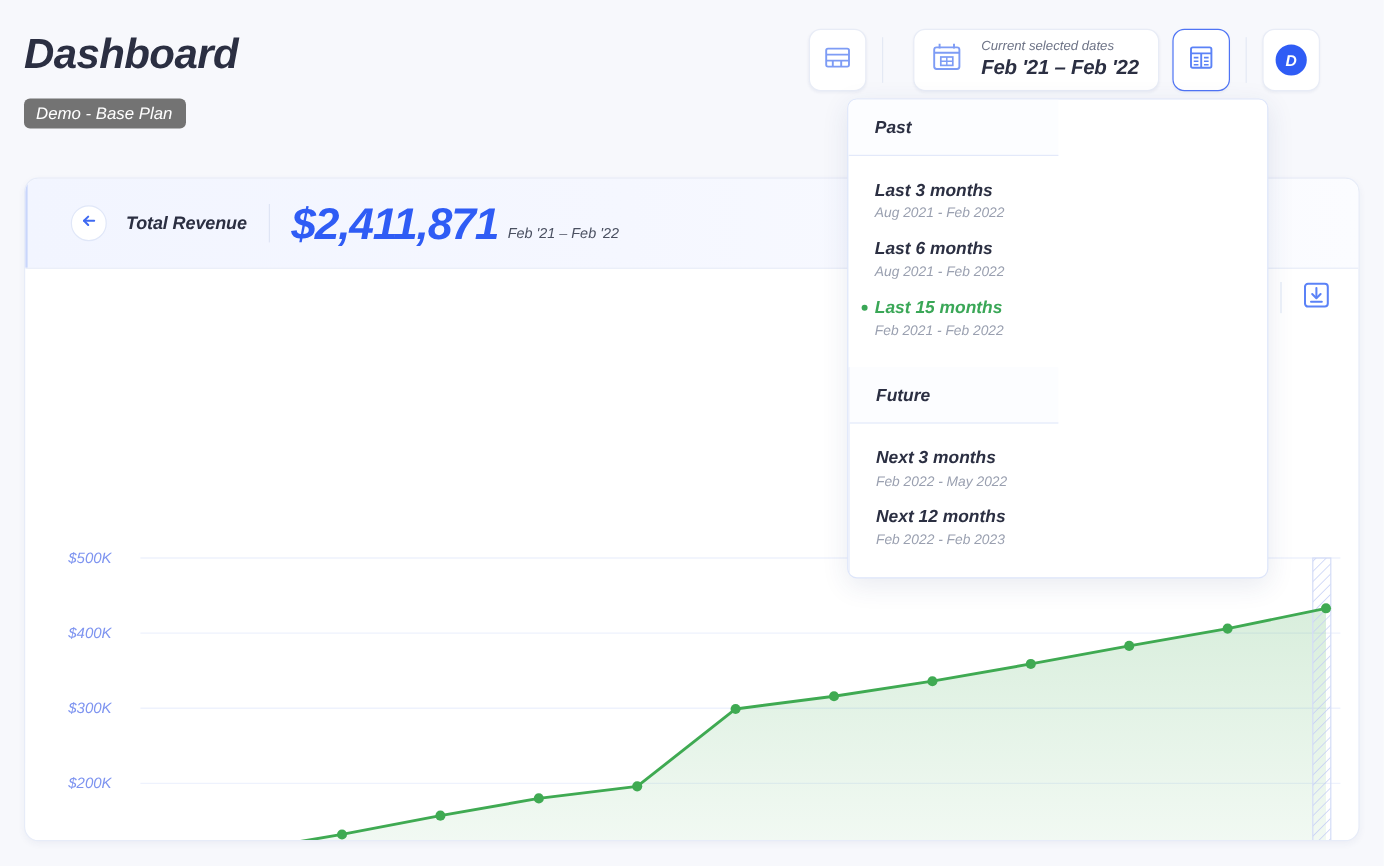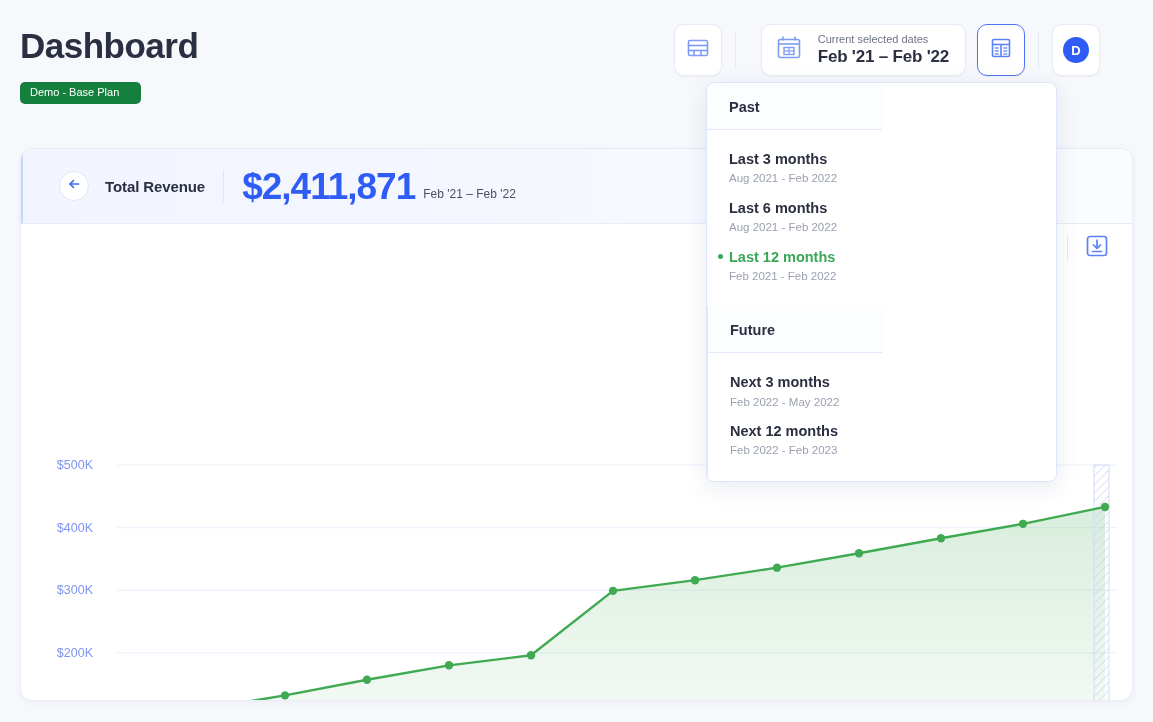--- a/index.html
+++ b/index.html
@@ -2,32 +2,32 @@
 <html><head>
 <meta charset="utf-8">
 <style>
   * { box-sizing: border-box; margin: 0; padding: 0; }
   html, body {
     width: 1153px; height: 722px;
     background: #f7f8fc;
     font-family: "Liberation Sans", sans-serif;
     overflow: hidden;
   }
-  .page { position: relative; width: 1120px; height: 722px; }
+  .page { position: relative; width: 1120px; height: 722px; font-style: italic; }
 
   
   .page-title {
     position: absolute; left: 20px; top: 26px;
     font-size: 35px; font-weight: bold; color: #2b2f42;
     letter-spacing: -0.5px;
   }
   .plan-badge {
     position: absolute; left: 20px; top: 82px;
-    background: #15803d; color: #ffffff;
-    font-size: 11px; padding: 5px 22px 6px 10px;
+    background: #737373; color: #ffffff;
+    font-size: 14px; padding: 5px 11px 6px 10px;
     border-radius: 5px; line-height: 1;
   }
 
   
   .toolbar {
     position: absolute; right: 20px; top: 24px;
     display: flex; align-items: center; gap: 0;
   }
   .tb-btn {
     width: 48px; height: 52px;
@@ -219,21 +219,21 @@
       <div class="dd-body">
         <div class="dd-item">
           <div class="t">Last 3 months</div>
           <div class="s">Aug 2021 - Feb 2022</div>
         </div>
         <div class="dd-item">
           <div class="t">Last 6 months</div>
           <div class="s">Aug 2021 - Feb 2022</div>
         </div>
         <div class="dd-item selected">
-          <div class="t">Last 12 months</div>
+          <div class="t">Last 15 months</div>
           <div class="s">Feb 2021 - Feb 2022</div>
         </div>
       </div>
     </div>
 
     <div class="dd-col">
       <div class="dd-head">Future</div>
       <div class="dd-body">
         <div class="dd-item">
           <div class="t">Next 3 months</div>

